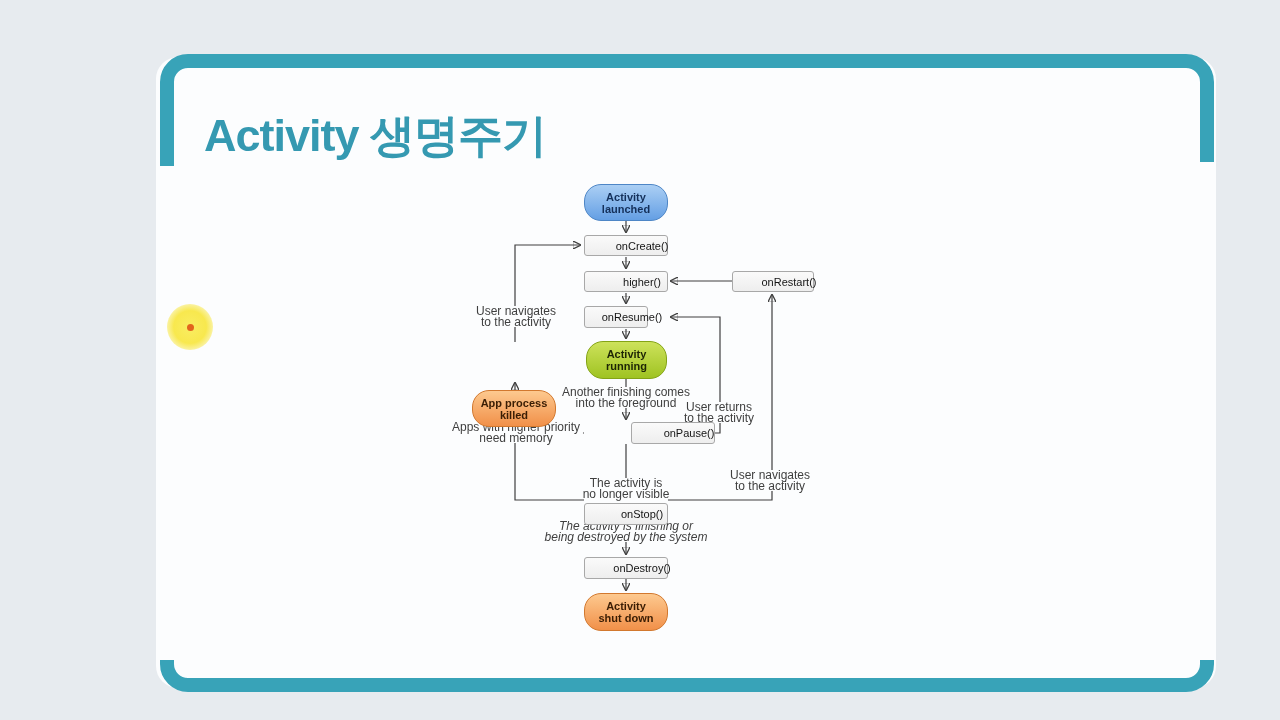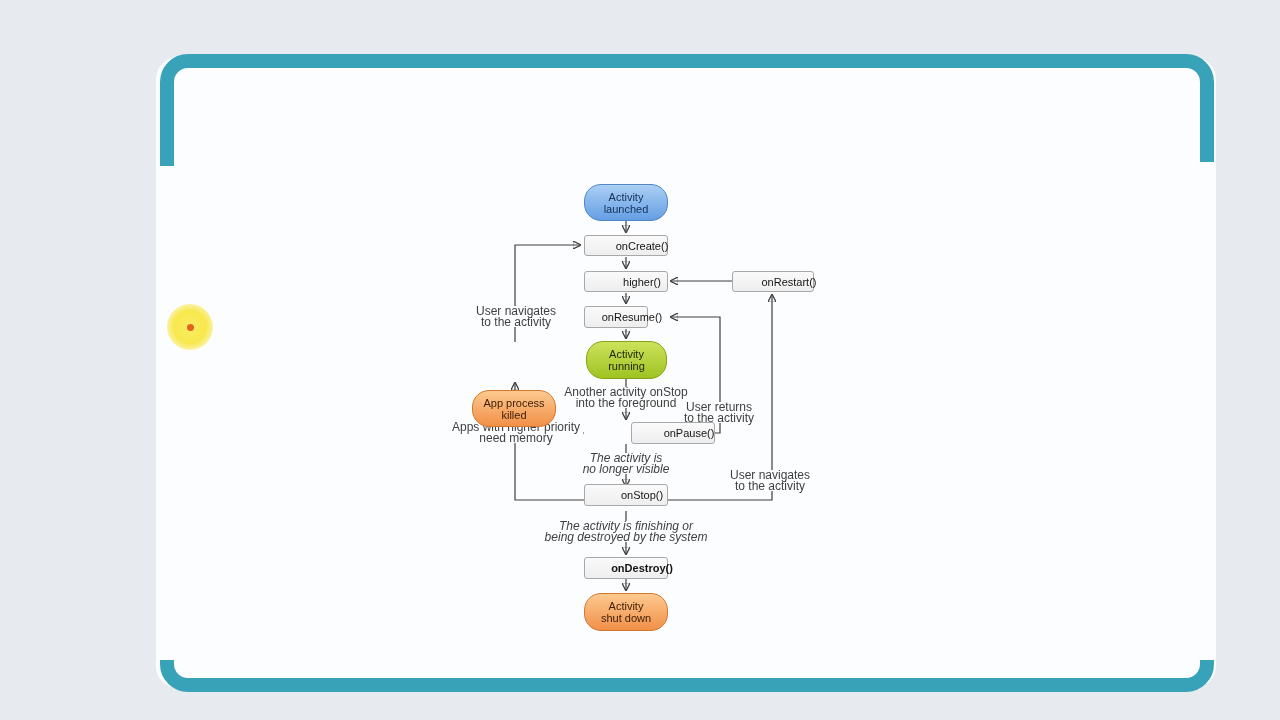--- a/index.html
+++ b/index.html
@@ -16,21 +16,21 @@
   .cover.right{left:1195px;top:162px;width:20px;height:498px;}
 
   .title{position:absolute;left:204px;top:106px;font-size:45px;font-weight:bold;
          color:#3599b1;letter-spacing:-1px;white-space:nowrap;}
 
   
   .node{position:absolute;display:flex;align-items:center;justify-content:center;
         text-align:center;white-space:pre-line;box-sizing:border-box;}
   .box{background:linear-gradient(#fafafa,#eeeeee);border:1px solid #a8a8a8;
        border-radius:3px;font-size:11px;color:#141414;padding-left:32px;}
-  .pill{border-radius:17px;font-weight:normal;font-size:11px;line-height:12px;}
+  .pill{border-radius:17px;font-weight:bold;font-size:11px;line-height:12px;}
   .pill.blue{background:linear-gradient(#abcff4,#649fe4);border:1px solid #4e86c6;color:#14305a;}
   .pill.green{background:linear-gradient(#cde25b,#9fc322);border:1px solid #84a416;color:#1d2505;}
   .pill.orange{background:linear-gradient(#fdc98f,#f19049);border:1px solid #d2782e;color:#3a1d04;}
 
   
   .lbl{position:absolute;transform:translateX(-50%);text-align:center;
        font-size:12px;line-height:10.5px;color:#3f3f3f;background:#fcfdfe;
        white-space:pre-line;padding:0 3px;}
 
   svg.arrows{position:absolute;left:0;top:0;pointer-events:none;}
@@ -44,20 +44,21 @@
 </head>
 <body>
 
 <div id="stage">
 
   <div class="card"></div>
   <div class="frame"></div>
   <div class="cover left"></div>
   <div class="cover right"></div>
 
+  <div class="title">Activity 생명주기</div>
 
   <svg class="arrows" width="1280" height="720" viewBox="0 0 1280 720">
     <defs>
       <marker id="ah" viewBox="0 0 8 8" refX="7" refY="4" markerWidth="7" markerHeight="7" orient="auto">
         <path d="M0,0 L8,4 L0,8 z" fill="#3f3f3f" stroke="none"></path>
       </marker>
     </defs>
     <path d="M626,221 L626,232" marker-end="url(#ah)"></path>
     <path d="M626,257 L626,268" marker-end="url(#ah)"></path>
     <path d="M626,293 L626,303" marker-end="url(#ah)"></path>
@@ -69,45 +70,45 @@
     <path d="M732,281 L671,281" marker-end="url(#ah)"></path>
     <path d="M668,433 L720,433 L720,317 L671,317" marker-end="url(#ah)"></path>
     <path d="M668,500 L772,500 L772,295" marker-end="url(#ah)"></path>
     <path d="M584,500 L515,500 L515,383" marker-end="url(#ah)"></path>
     <path d="M584,433 L515,433"></path>
     <path d="M515,342 L515,245 L580,245" marker-end="url(#ah)"></path>
   </svg>
 
   <div class="lbl" style="left:516px;top:306px;">User navigates
 to the activity</div>
-  <div class="lbl" style="left:626px;top:387px;">Another activity onStop
+  <div class="lbl" style="left:626px;top:387px;">Another finishing comes
 into the foreground</div>
   <div class="lbl" style="left:719px;top:402px;">User returns
 to the activity</div>
   <div class="lbl" style="left:516px;top:422px;">Apps with higher priority
 need memory</div>
-  <div class="lbl" style="left:626px;top:453px;font-style:italic;">The activity is
+  <div class="lbl" style="left:626px;top:478px;">The activity is
 no longer visible</div>
   <div class="lbl" style="left:770px;top:470px;">User navigates
 to the activity</div>
   <div class="lbl" style="left:626px;top:521px;font-style:italic;">The activity is finishing or
 being destroyed by the system</div>
 
   <div class="node pill blue" style="left:584px;top:184px;width:84px;height:37px;">Activity
 launched</div>
   <div class="node box" style="left:584px;top:235px;width:84px;height:21px;">onCreate()</div>
   <div class="node box" style="left:584px;top:271px;width:84px;height:21px;">higher()</div>
   <div class="node box" style="left:732px;top:271px;width:82px;height:21px;">onRestart()</div>
   <div class="node box" style="left:584px;top:306px;width:64px;height:22px;">onResume()</div>
   <div class="node pill green" style="left:586px;top:341px;width:81px;height:38px;">Activity
 running</div>
   <div class="node pill orange" style="left:472px;top:342px;width:84px;height:37px;margin-top:48px;">App process
 killed</div>
   <div class="node box" style="left:584px;top:422px;width:84px;height:22px;margin-left:47px;">onPause()</div>
-  <div class="node box" style="left:584px;top:484px;width:84px;height:22px;text-align:right;">onStop()</div>
-  <div class="node box" style="left:584px;top:557px;width:84px;height:22px;font-weight:bold;">onDestroy()</div>
+  <div class="node box" style="left:584px;top:503px;width:84px;height:22px;text-align:right;">onStop()</div>
+  <div class="node box" style="left:584px;top:557px;width:84px;height:22px;">onDestroy()</div>
   <div class="node pill orange" style="left:584px;top:593px;width:84px;height:38px;">Activity
 shut down</div>
 
   <div class="laser"></div>
   <div class="laser-dot"></div>
 
 </div>
 
 </body></html>

